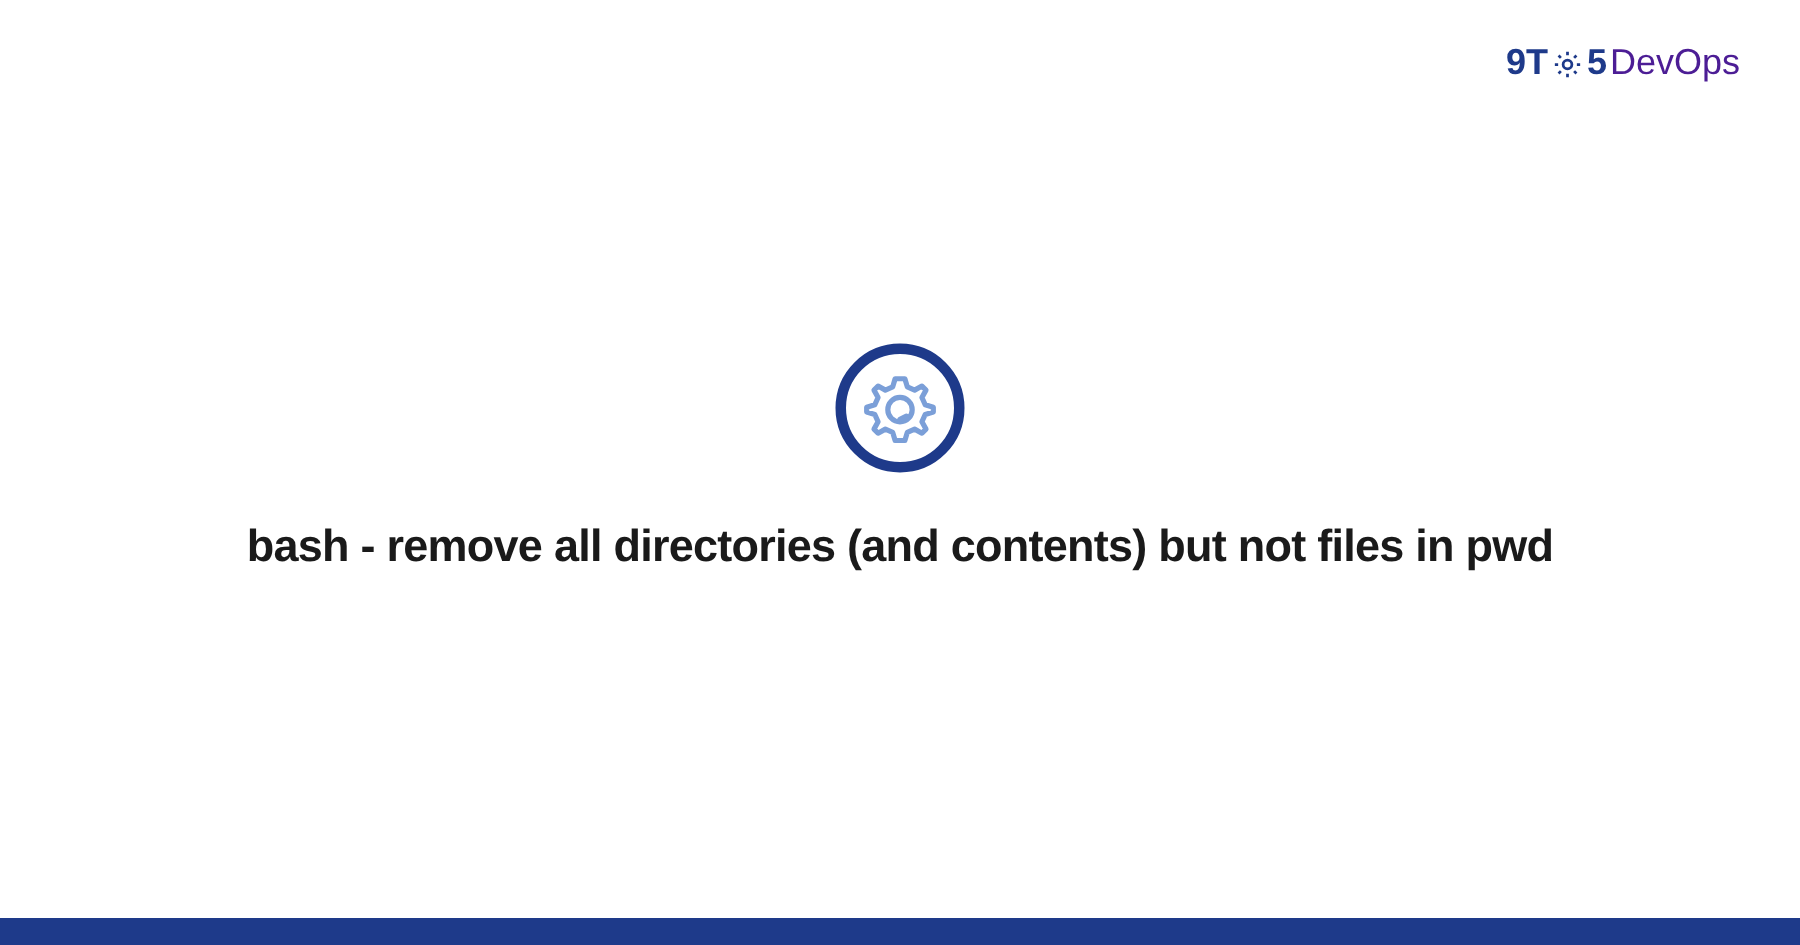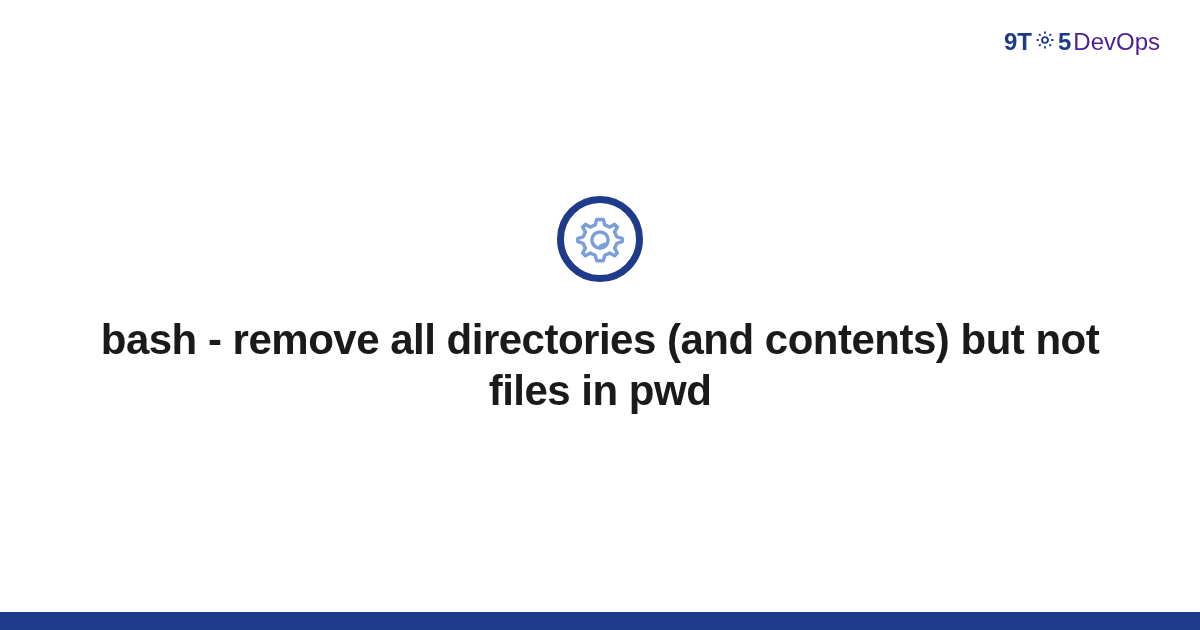--- a/index.html
+++ b/index.html
@@ -15,21 +15,21 @@
       position: relative;
       overflow: hidden;
     }
     .top-right-logo {
       position: absolute;
       top: 28px;
       right: 40px;
       font-size: 24px;
       font-weight: 600;
       display: flex;
-      align-items: flex-start;
+      align-items: center;
       gap: 2px;
     }
     .logo-9t {
       color: #1e3a8a;
       font-weight: 700;
     }
     .logo-gear {
       display: inline-flex;
       align-items: center;
       justify-content: center;
@@ -64,21 +64,21 @@
       height: 86px;
       border: 7px solid #1e3a8a;
       border-radius: 50%;
       display: flex;
       align-items: center;
       justify-content: center;
       flex-shrink: 0;
     }
     .headline {
       text-align: center;
-      font-size: 42px;
+      font-size: 30px;
       line-height: 1.22;
       font-weight: 700;
       color: #1a1a1a;
       letter-spacing: -0.5px;
     }
     .bottom-bar {
       position: absolute;
       bottom: 0;
       left: 0;
       right: 0;

